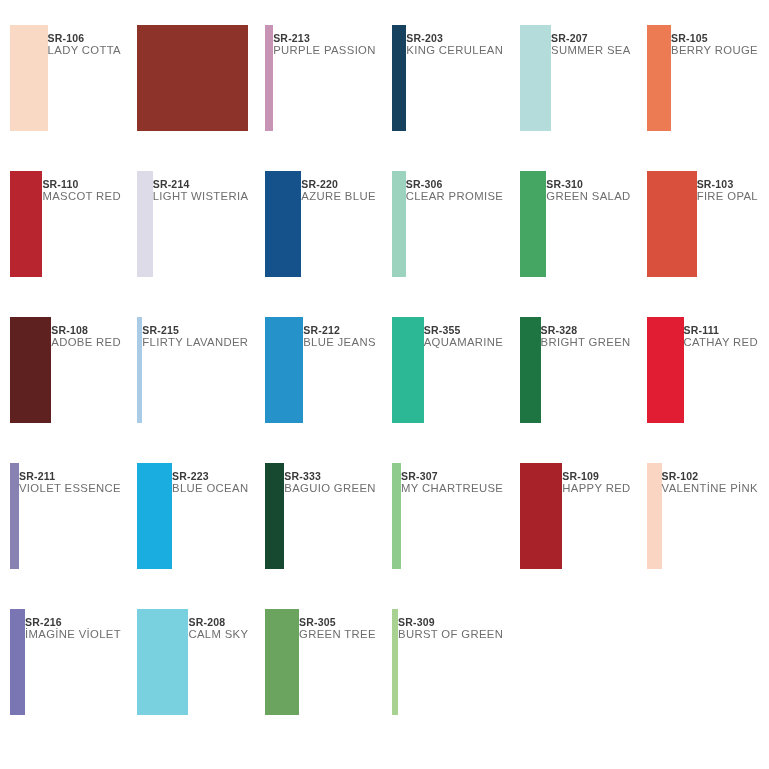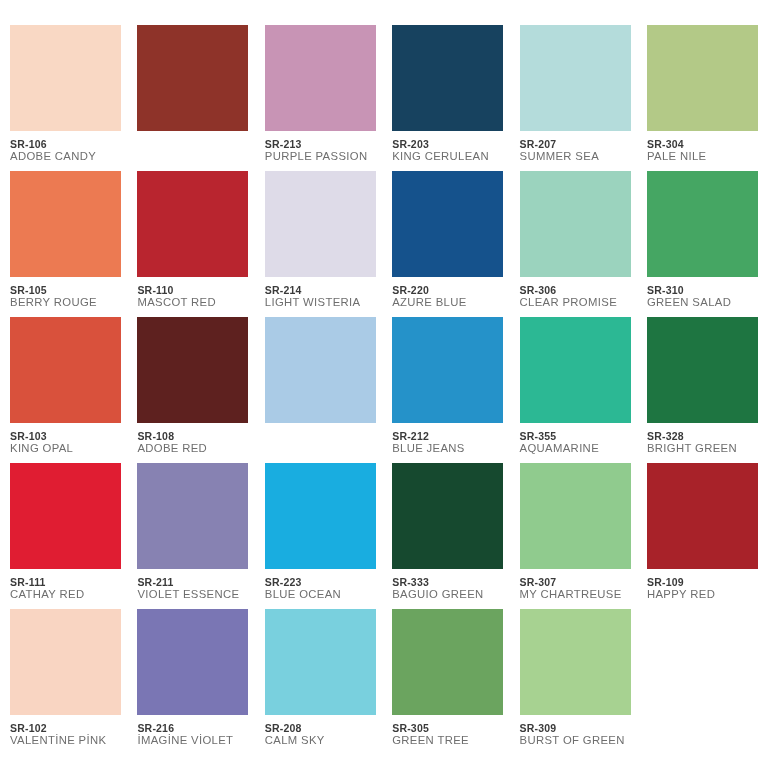--- a/index.html
+++ b/index.html
@@ -25,21 +25,21 @@
     display: grid;
     grid-template-columns: repeat(6, 111px);
     grid-auto-rows: 146px;
     column-gap: 16.4px;
     row-gap: 0px;
   }
   .swatch-cell {
     width: 111px;
     height: 146px;
     display: flex;
-    flex-direction: column;
+    flex-direction: row;
     align-items: stretch;
   }
   .swatch-chip {
     width: 111px;
     height: 106px;
     display: block;
   }
   .swatch-meta {
     padding-top: 7px;
   }
@@ -66,21 +66,21 @@
 </style>
 </head>
 <body>
 
 <div id="palette-page">
   <div class="swatch-grid">
       <div class="swatch-cell">
         <div class="swatch-chip" style="background-color: rgb(249, 216, 196);"></div>
         <div class="swatch-meta">
           <span class="swatch-code">SR-106</span>
-          <span class="swatch-name">ADOBE CANDY</span>
+          <span class="swatch-name">LADY COTTA</span>
         </div>
       </div>
       <div class="swatch-cell">
         <div class="swatch-chip" style="background-color: rgb(142, 51, 41);"></div>
       </div>
       <div class="swatch-cell">
         <div class="swatch-chip" style="background-color: rgb(200, 148, 181);"></div>
         <div class="swatch-meta">
           <span class="swatch-code">SR-213</span>
           <span class="swatch-name">PURPLE PASSION</span>
@@ -94,27 +94,20 @@
         </div>
       </div>
       <div class="swatch-cell">
         <div class="swatch-chip" style="background-color: rgb(180, 220, 219);"></div>
         <div class="swatch-meta">
           <span class="swatch-code">SR-207</span>
           <span class="swatch-name">SUMMER SEA</span>
         </div>
       </div>
       <div class="swatch-cell">
-        <div class="swatch-chip" style="background-color: rgb(179, 201, 135);"></div>
-        <div class="swatch-meta">
-          <span class="swatch-code">SR-304</span>
-          <span class="swatch-name">PALE NILE</span>
-        </div>
-      </div>
-      <div class="swatch-cell">
         <div class="swatch-chip" style="background-color: rgb(236, 122, 82);"></div>
         <div class="swatch-meta">
           <span class="swatch-code">SR-105</span>
           <span class="swatch-name">BERRY ROUGE</span>
         </div>
       </div>
       <div class="swatch-cell">
         <div class="swatch-chip" style="background-color: rgb(185, 37, 47);"></div>
         <div class="swatch-meta">
           <span class="swatch-code">SR-110</span>
@@ -146,32 +139,36 @@
         <div class="swatch-chip" style="background-color: rgb(69, 166, 99);"></div>
         <div class="swatch-meta">
           <span class="swatch-code">SR-310</span>
           <span class="swatch-name">GREEN SALAD</span>
         </div>
       </div>
       <div class="swatch-cell">
         <div class="swatch-chip" style="background-color: rgb(217, 81, 60);"></div>
         <div class="swatch-meta">
           <span class="swatch-code">SR-103</span>
-          <span class="swatch-name">KING OPAL</span>
+          <span class="swatch-name">FIRE OPAL</span>
         </div>
       </div>
       <div class="swatch-cell">
         <div class="swatch-chip" style="background-color: rgb(94, 33, 31);"></div>
         <div class="swatch-meta">
           <span class="swatch-code">SR-108</span>
           <span class="swatch-name">ADOBE RED</span>
         </div>
       </div>
       <div class="swatch-cell">
         <div class="swatch-chip" style="background-color: rgb(170, 203, 230);"></div>
+        <div class="swatch-meta">
+          <span class="swatch-code">SR-215</span>
+          <span class="swatch-name">FLIRTY LAVANDER</span>
+        </div>
       </div>
       <div class="swatch-cell">
         <div class="swatch-chip" style="background-color: rgb(37, 146, 201);"></div>
         <div class="swatch-meta">
           <span class="swatch-code">SR-212</span>
           <span class="swatch-name">BLUE JEANS</span>
         </div>
       </div>
       <div class="swatch-cell">
         <div class="swatch-chip" style="background-color: rgb(44, 184, 148);"></div>

